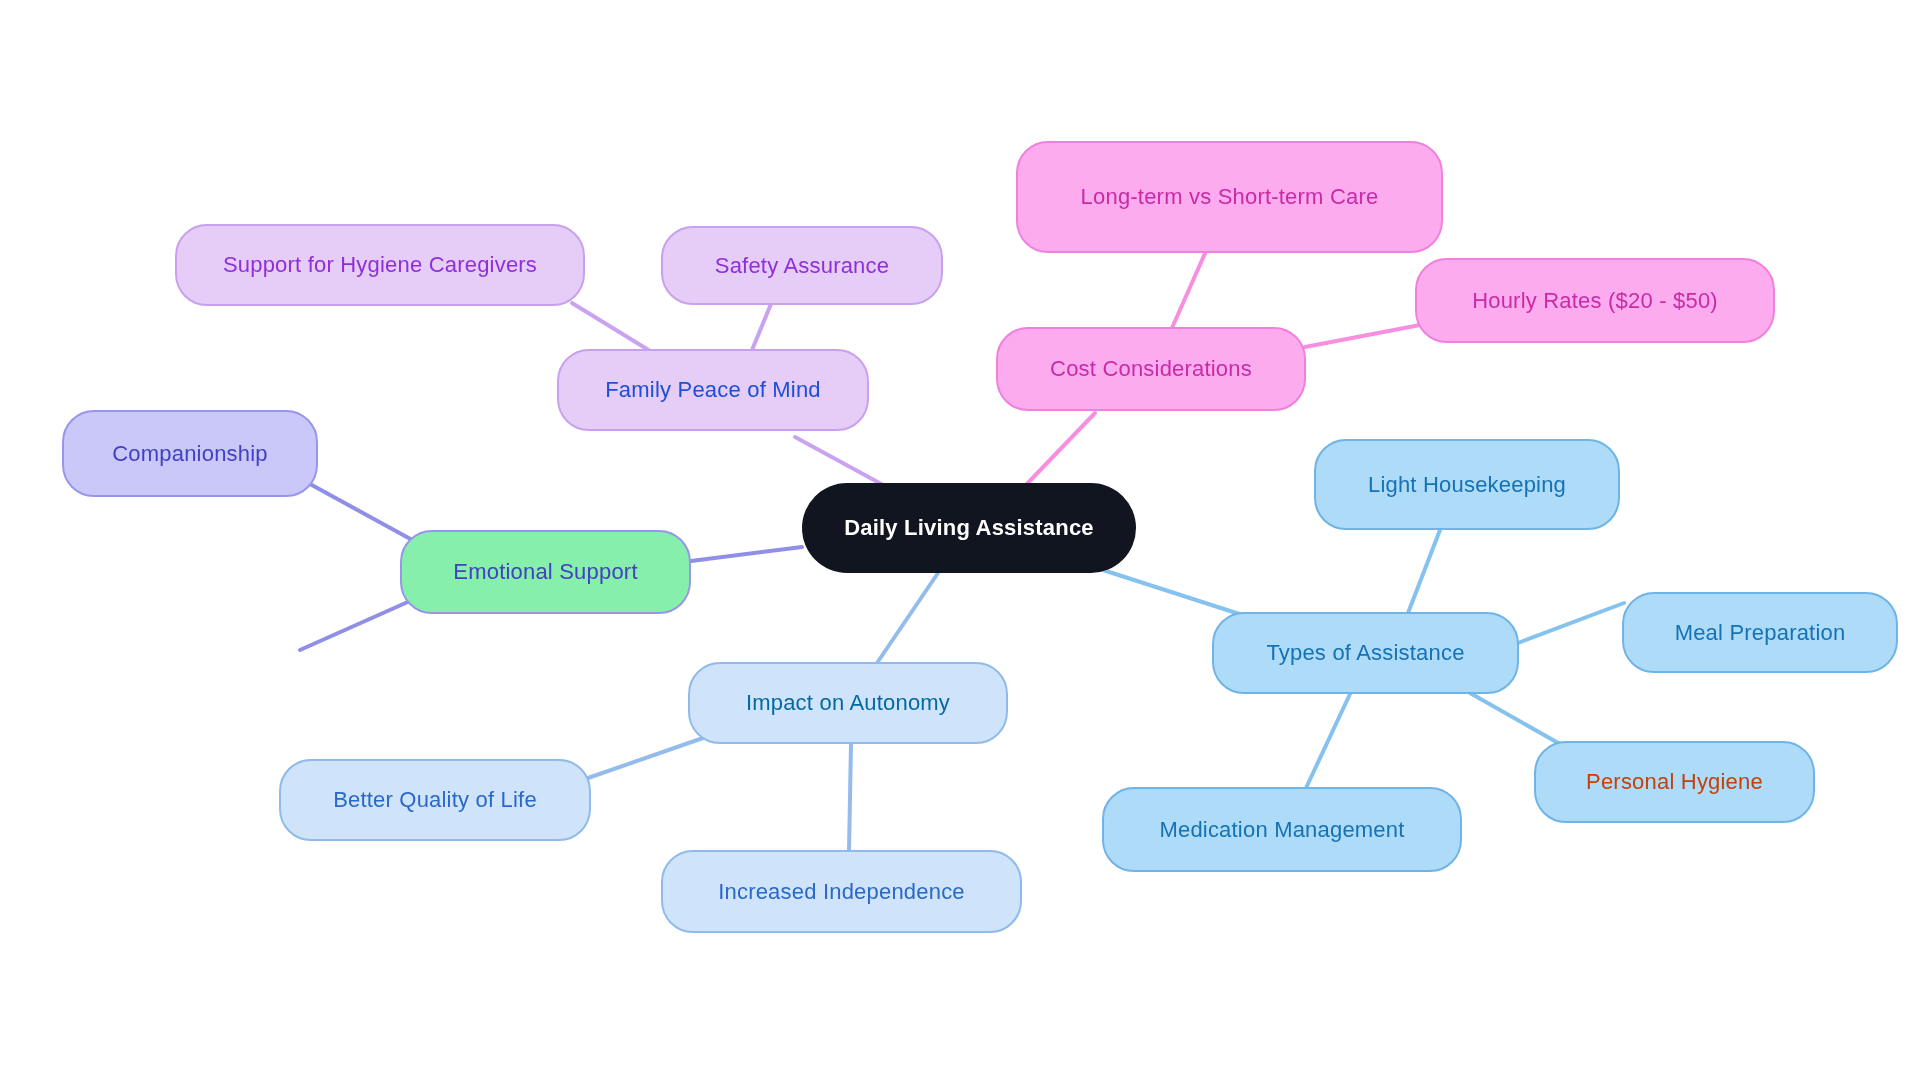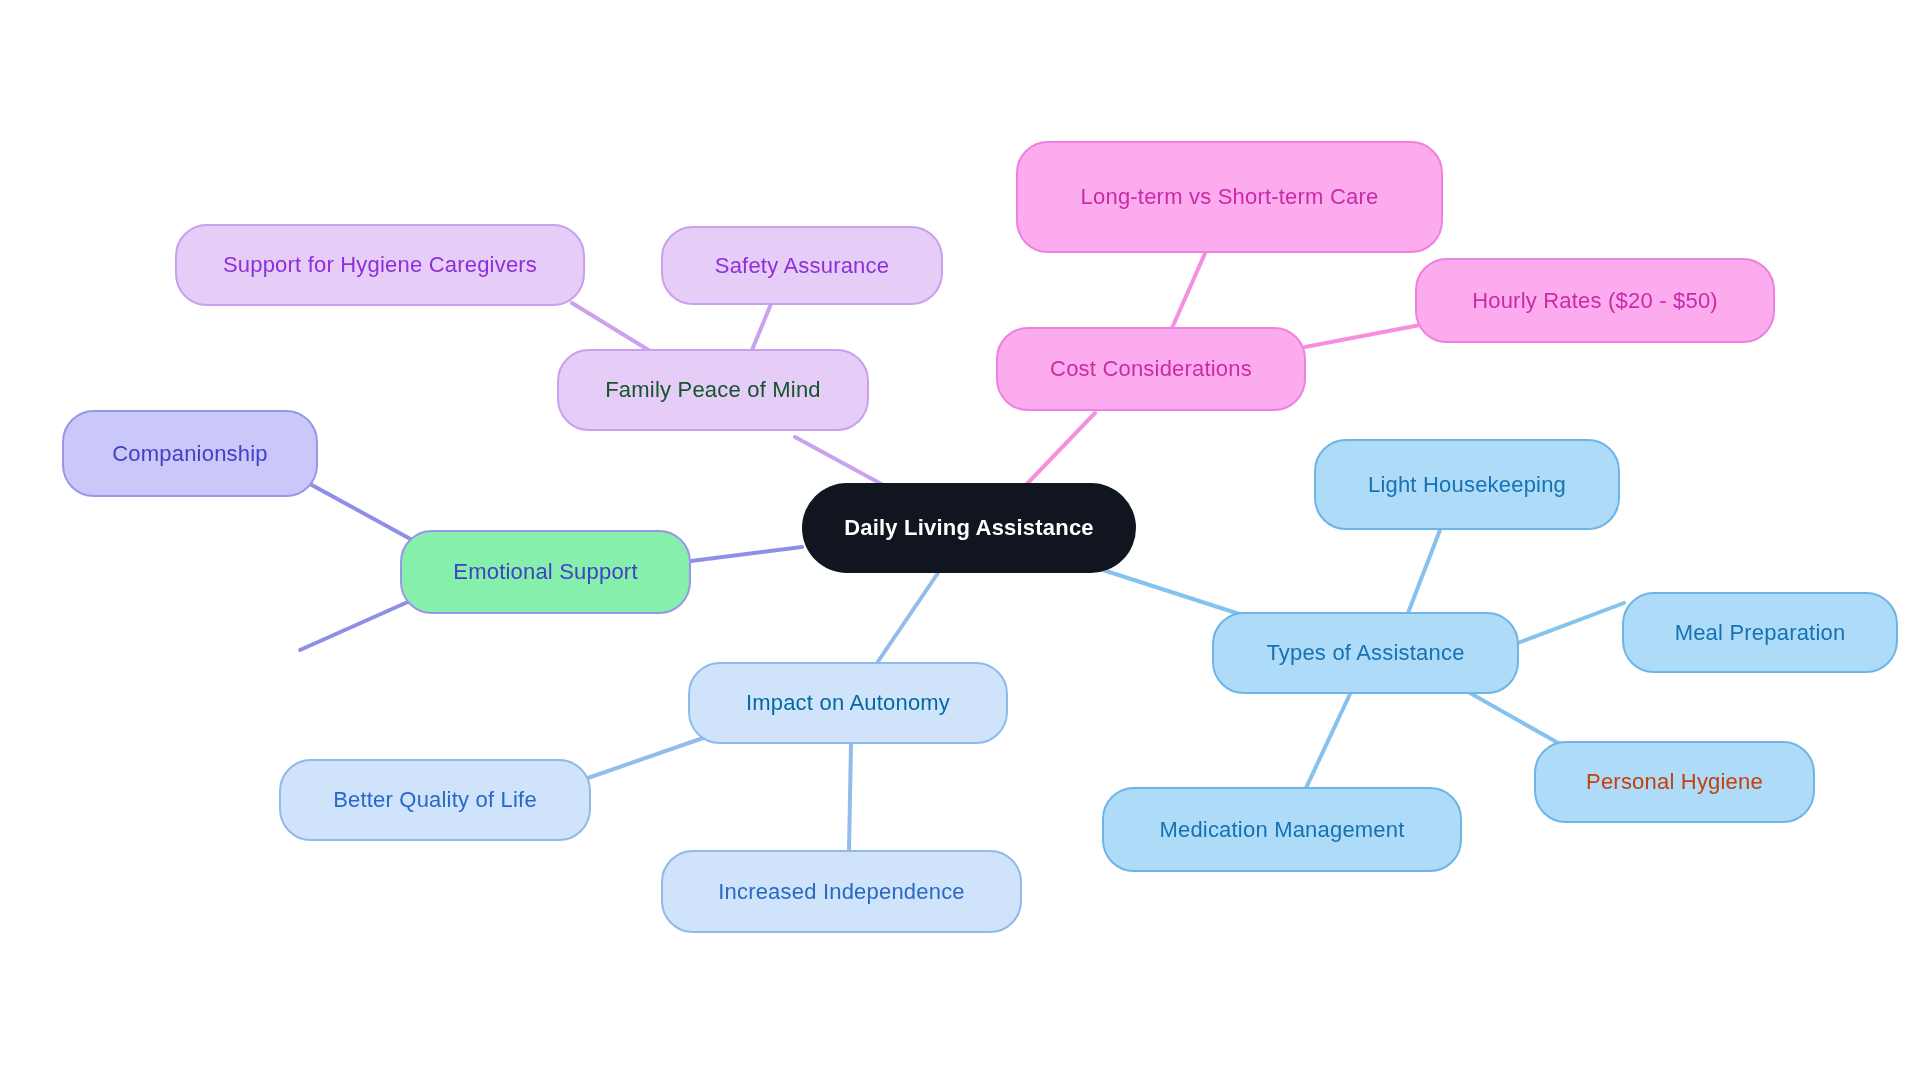--- a/index.html
+++ b/index.html
@@ -70,21 +70,21 @@
 
     <line x1="938" y1="573" x2="877" y2="663" stroke-width="4" stroke-linecap="round" stroke="#93BCEC"></line>
     <line x1="588" y1="778" x2="703" y2="738" stroke-width="4" stroke-linecap="round" stroke="#93BCEC"></line>
     <line x1="851" y1="744" x2="849" y2="851" stroke-width="4" stroke-linecap="round" stroke="#93BCEC"></line>
   </svg>
 
   <div class="node central" style="left: 802px; top: 483px; width: 334px; height: 90px; background: rgb(16, 21, 31); color: rgb(255, 255, 255);">
     <span>Daily Living Assistance</span>
   </div>
 
-  <div class="node" style="left: 557px; top: 349px; width: 312px; height: 82px; background: rgb(230, 205, 247); border-color: rgb(201, 160, 238); color: #14532d;">
+  <div class="node" style="left: 557px; top: 349px; width: 312px; height: 82px; background: rgb(230, 205, 247); border-color: rgb(201, 160, 238); color: #1d4ed8;">
     <span>Family Peace of Mind</span>
   </div>
   <div class="node" style="left: 175px; top: 224px; width: 410px; height: 82px; background: rgb(230, 205, 247); border-color: rgb(201, 160, 238); color: rgb(143, 47, 217);">
     <span>Support for Hygiene Caregivers</span>
   </div>
   <div class="node" style="left: 661px; top: 178px; width: 282px; height: 79px; background: rgb(230, 205, 247); border-color: rgb(201, 160, 238); color: rgb(143, 47, 217); margin-top: 48px;">
     <span>Safety Assurance</span>
   </div>
 
   <div class="node" style="left: 996px; top: 327px; width: 310px; height: 84px; background: rgb(252, 172, 238); border-color: rgb(240, 128, 222); color: rgb(201, 43, 166);">

